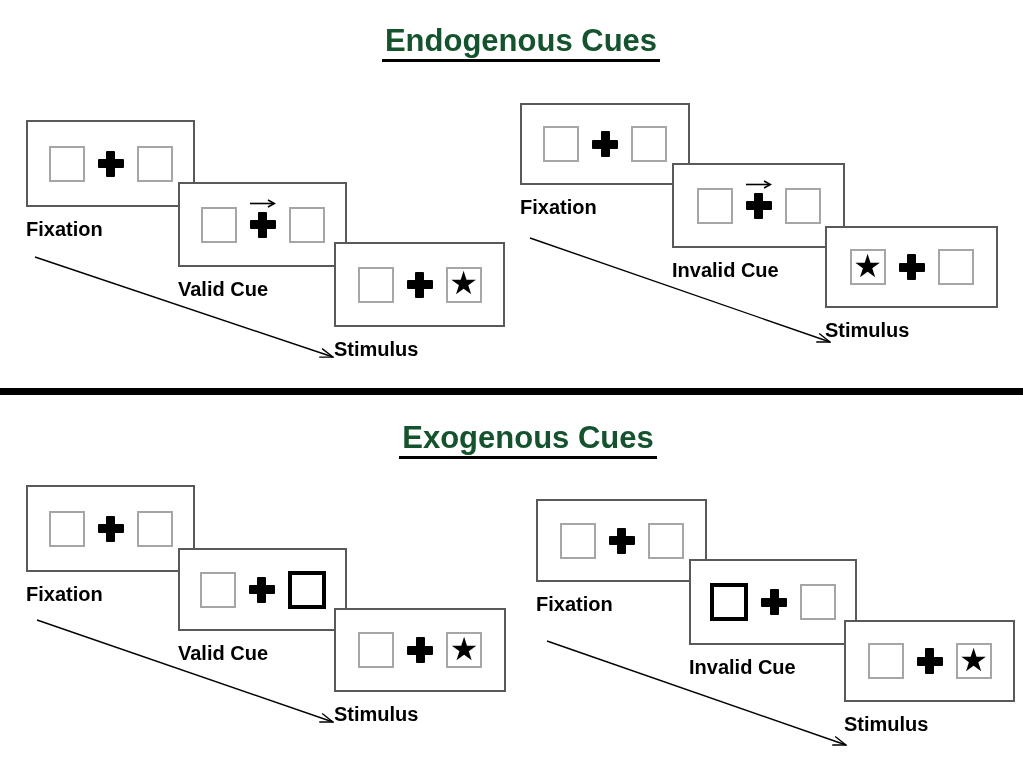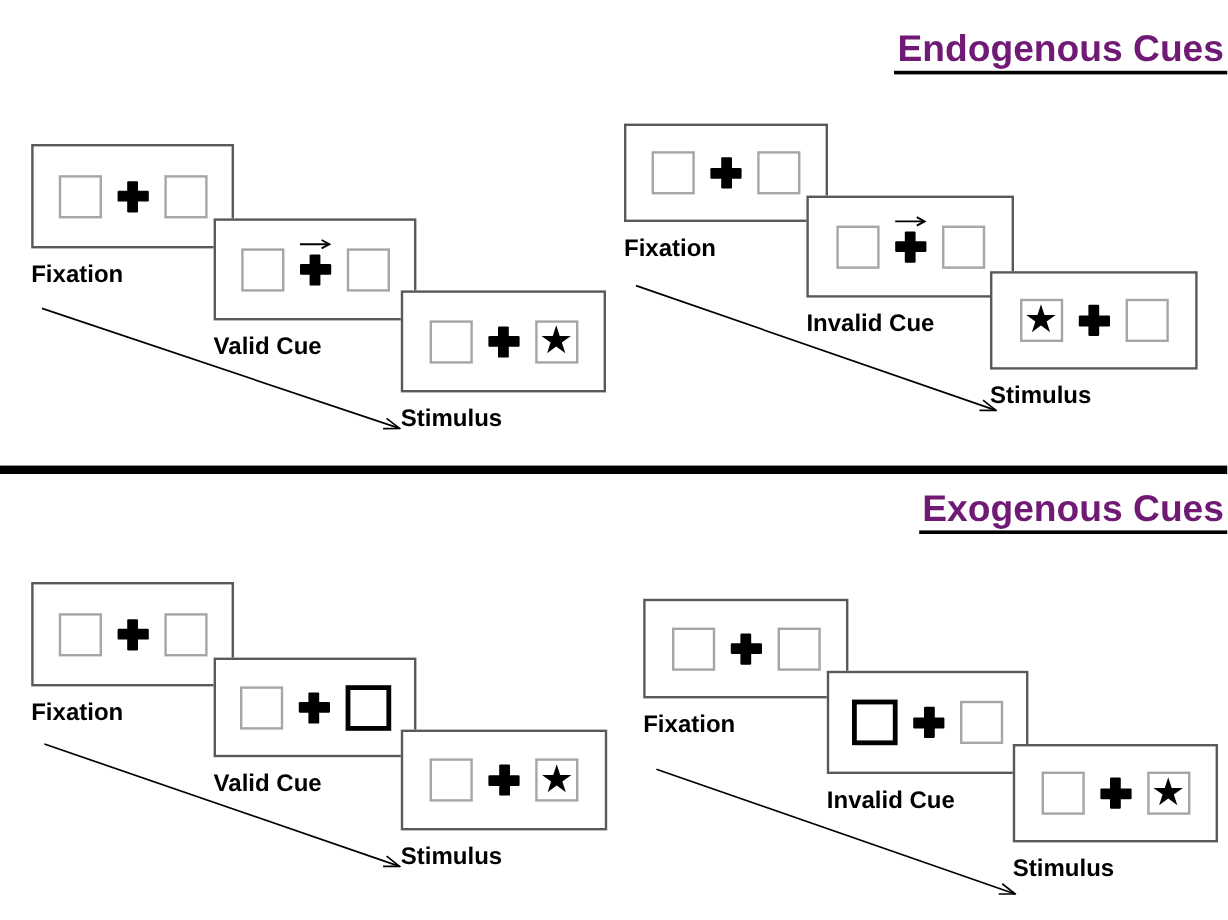--- a/index.html
+++ b/index.html
@@ -1,22 +1,22 @@
 <!DOCTYPE html>
 <html><head>
 <meta charset="utf-8">
 <style>
   html,body{margin:0;padding:0;background:#fff;}
   #stage{
     position:relative;width:1023px;height:767px;background:#ffffff;
     font-family:"Liberation Sans",sans-serif;overflow:hidden;
   }
   .title{
-    position:absolute;left:0;width:1023px;text-align:right;
-    font-size:31px;font-weight:bold;color:#701a75;line-height:1.2;
+    position:absolute;left:0;width:1023px;text-align:center;
+    font-size:31px;font-weight:bold;color:#14532d;line-height:1.2;
   }
   .title-text{border-bottom:3px solid #000;padding:0 3px 1px 3px;}
   .divider{position:absolute;left:0;top:388px;width:1023px;height:7px;background:#000;}
   .arrows{position:absolute;left:0;top:0;z-index:1;}
   .arrows line{stroke:#000;stroke-width:1.4;}
   .panel{
     position:absolute;background:#fff;border:2px solid #595959;box-sizing:border-box;
     display:flex;align-items:center;justify-content:center;gap:13px;z-index:2;
   }
   .sq{
@@ -58,21 +58,21 @@
     </defs>
     <line x1="35" y1="257" x2="333" y2="357" marker-end="url(#ah)"></line>
     <line x1="530" y1="238" x2="830" y2="342" marker-end="url(#ah)"></line>
     <line x1="37" y1="620" x2="333" y2="722" marker-end="url(#ah)"></line>
     <line x1="547" y1="641" x2="846" y2="745" marker-end="url(#ah)"></line>
   </svg>
 
   <div class="title" style="top:22px;text-indent:19px">
     <span class="title-text">Endogenous Cues</span>
   </div>
-  <div class="title" style="top:405px;text-indent:33px">
+  <div class="title" style="top:419px;text-indent:33px">
     <span class="title-text">Exogenous Cues</span>
   </div>
 
   <div class="divider"></div>
 
   <div class="panel" style="left:26px;top:120px;width:169px;height:87px">
     <span class="sq"></span>
     <span class="plus-wrap">
         <span class="plus"></span>
       </span>

